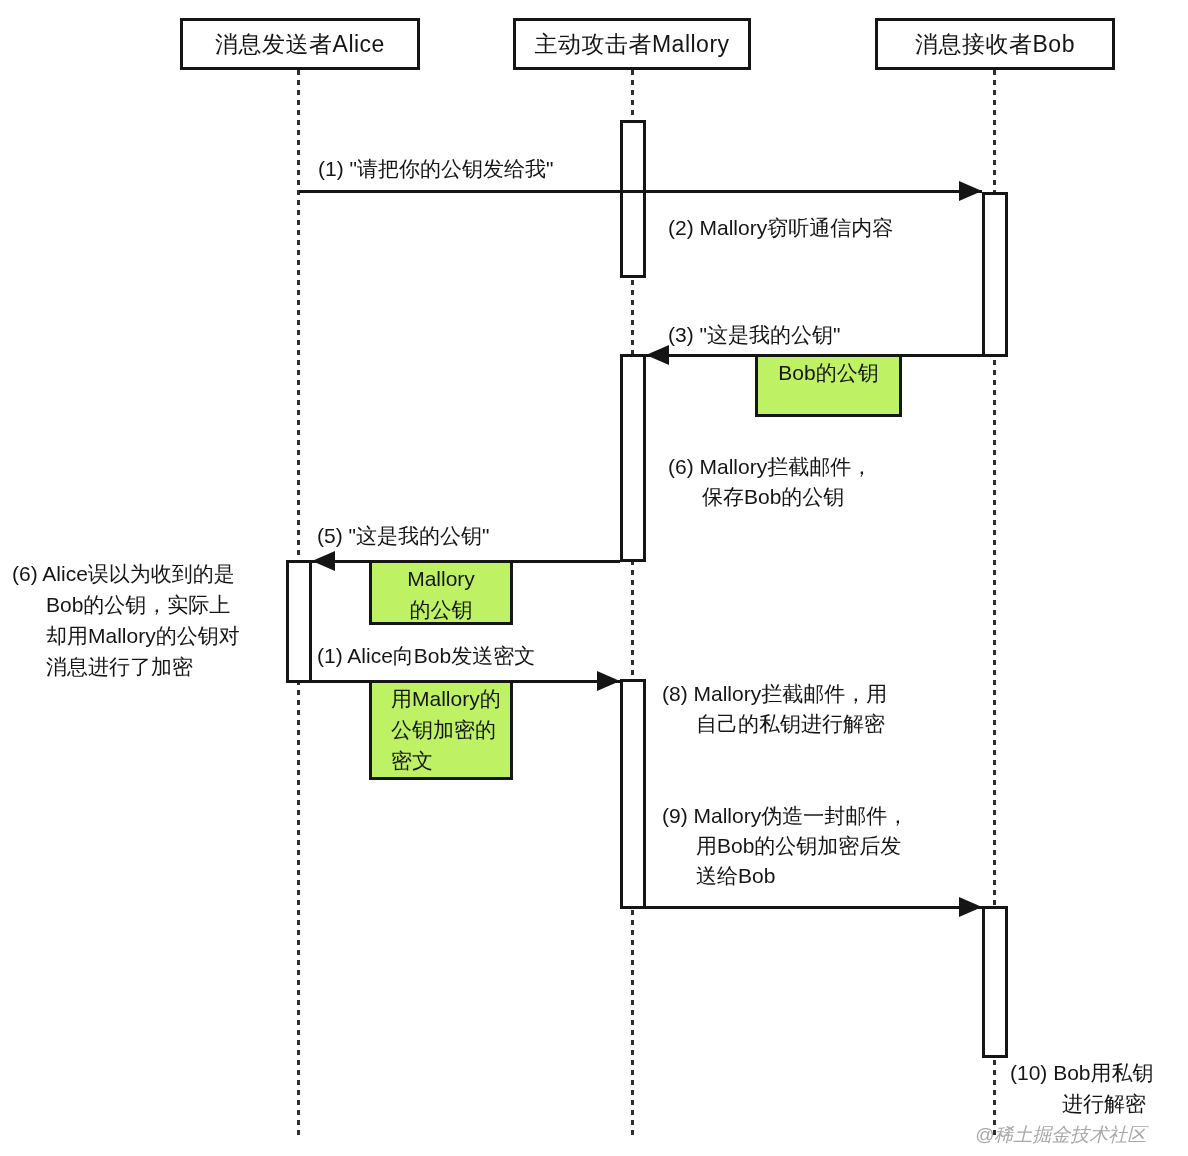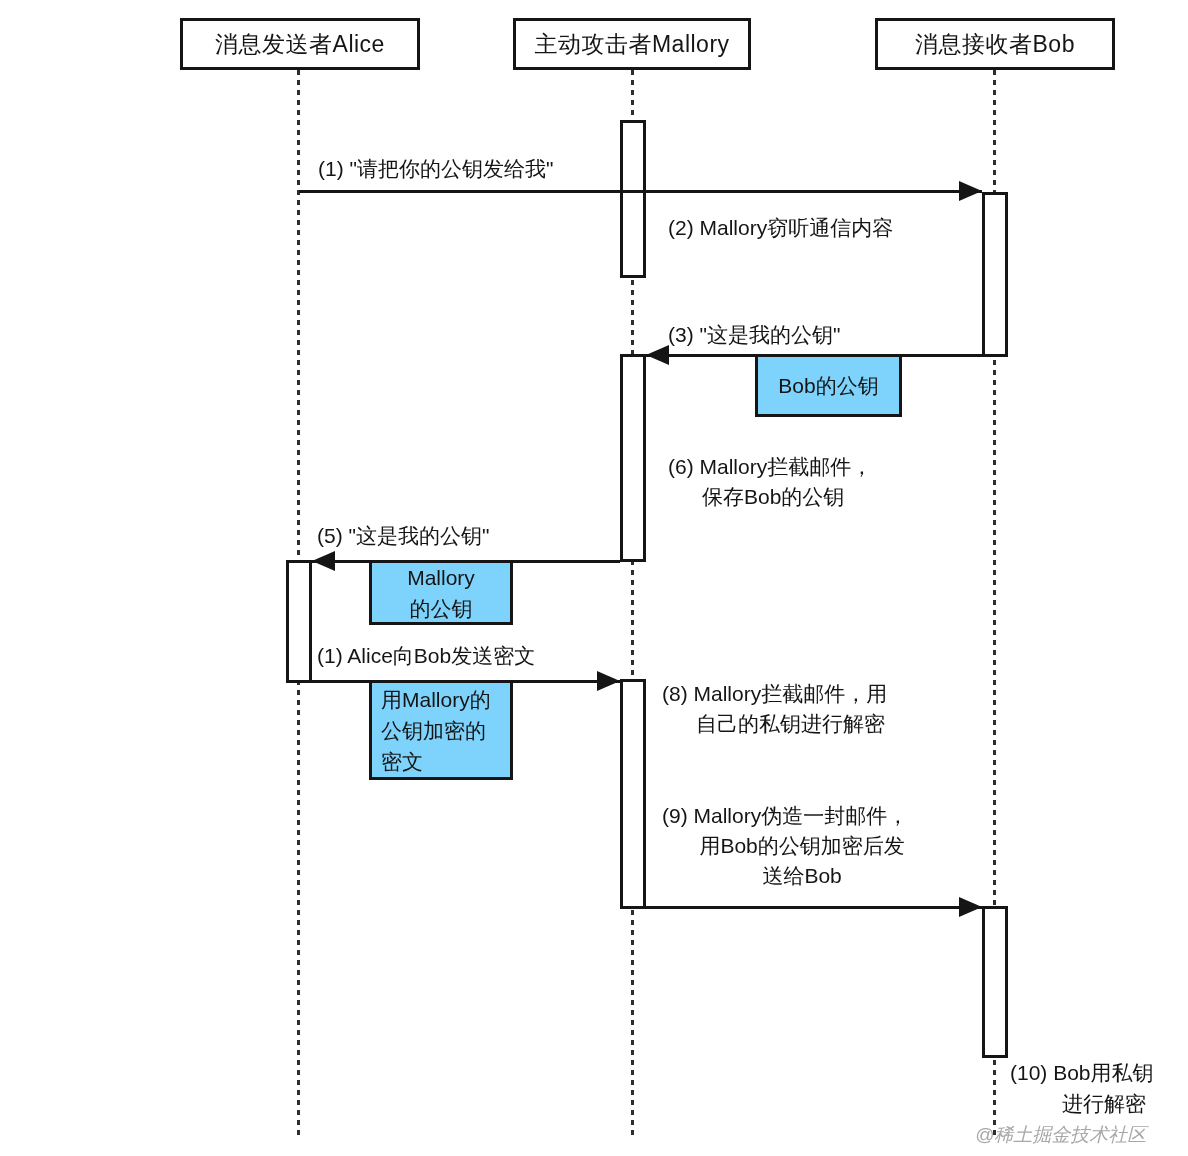--- a/index.html
+++ b/index.html
@@ -82,34 +82,34 @@
     z-index: 5;
   }
   .hang34 { padding-left: 34px; text-indent: -34px; }
   .hang52 { padding-left: 52px; text-indent: -52px; }
   .lh31 { line-height: 31px; }
 
   
   .note {
     position: absolute;
     border: 3px solid #151515;
-    background: #7dd3fc;
+    background: #bef264;
     display: flex;
-    align-items: center;
+    align-items: flex-start;
     justify-content: center;
     text-align: center;
     font-size: 21px;
     line-height: 31px;
     white-space: pre-line;
     z-index: 4;
   }
   .note.left-align {
     justify-content: flex-start;
     text-align: left;
-    padding-left: 9px;
+    padding-left: 19px;
   }
 
   .watermark {
     position: absolute;
     font-size: 19px;
     color: #a8a8a8;
     z-index: 5;
     width: max-content;
   }
 </style>
@@ -166,24 +166,28 @@
 公钥加密的
 密文</span>
   </div>
 
   <div class="msg" style="left:318px; top:154px;">(1) "请把你的公钥发给我"</div>
   <div class="msg" style="left:668px; top:213px;">(2) Mallory窃听通信内容</div>
   <div class="msg" style="left:668px; top:320px;">(3) "这是我的公钥"</div>
   <div class="msg hang34" style="left:668px; top:452px;">(6) Mallory拦截邮件，
 保存Bob的公钥</div>
   <div class="msg" style="left:317px; top:521px;">(5) "这是我的公钥"</div>
+  <div class="msg hang34 lh31" style="left:12px; top:558px;">(6) Alice误以为收到的是
+Bob的公钥，实际上
+却用Mallory的公钥对
+消息进行了加密</div>
   <div class="msg" style="left:317px; top:641px;">(1) Alice向Bob发送密文</div>
   <div class="msg hang34" style="left:662px; top:679px;">(8) Mallory拦截邮件，用
 自己的私钥进行解密</div>
-  <div class="msg hang34" style="left:662px; top:801px;text-align:center;">(9) Mallory伪造一封邮件，
+  <div class="msg hang34" style="left:662px; top:801px;">(9) Mallory伪造一封邮件，
 用Bob的公钥加密后发
 送给Bob</div>
   <div class="msg hang52 lh31" style="left:1010px; top:1057px;">(10) Bob用私钥
 进行解密</div>
 
   <div class="watermark" style="left:975px; top:1122px;font-style:italic;">@稀土掘金技术社区</div>
 
 </div>
 
 </body></html>

